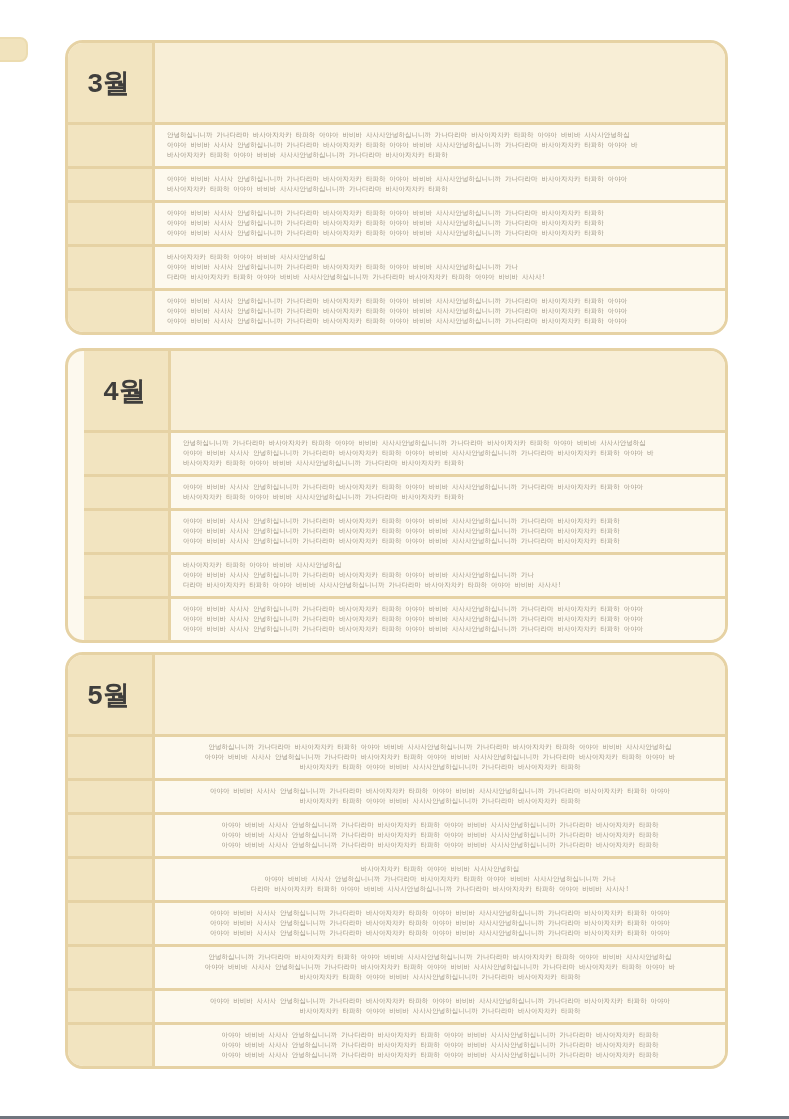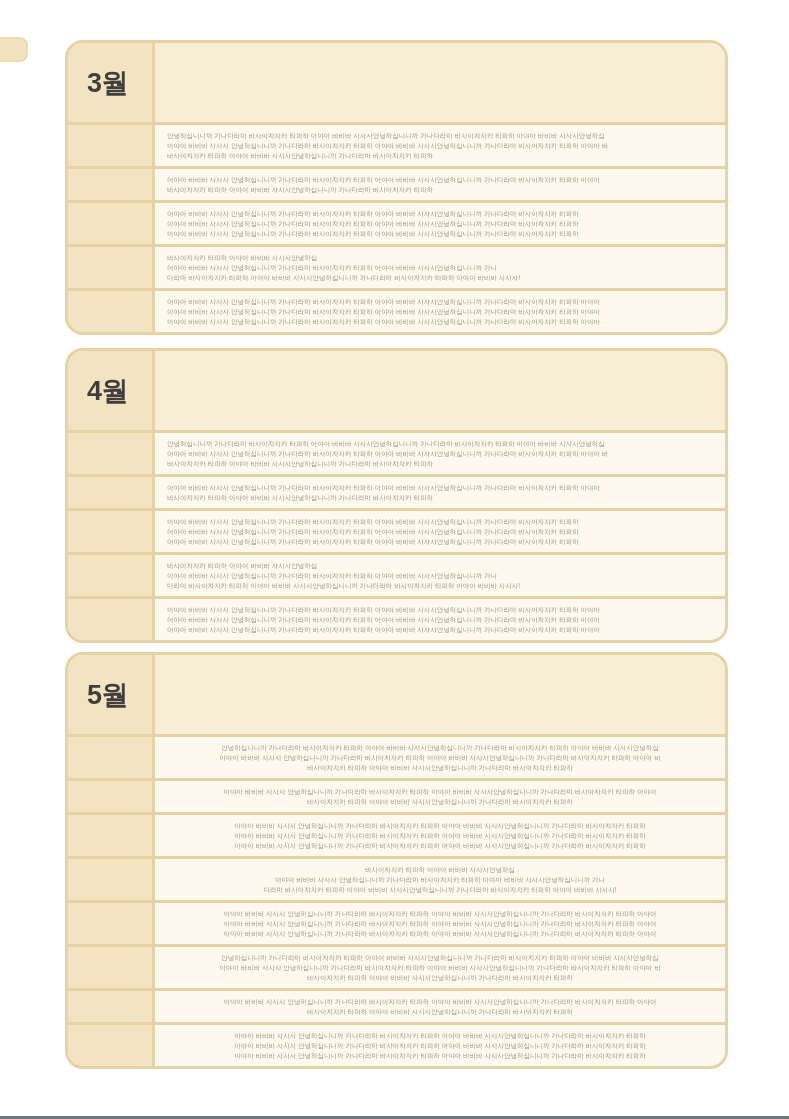--- a/index.html
+++ b/index.html
@@ -2,21 +2,21 @@
 <html><head>
 <meta charset="utf-8">
 <style>
   html,body { margin:0; padding:0; }
   .page {
     position:relative;
     width:789px;
     height:1119px;
     background:#ffffff;
     overflow:hidden;
-    font-family:Liberation Sans, sans-serif;
+    font-family:Liberation Mono, monospace;
   }
   .corner-tab {
     position:absolute;
     left:-14px;
     top:37px;
     width:42px;
     height:25px;
     background:#f1e3bd;
     border:2px solid #ecdcb0;
     border-radius:8px;
@@ -116,21 +116,21 @@
         </div>
         <div class="row">
           <div class="cell-left"></div>
           <div class="cell-right">
             <div class="line">아야아 바비바 사사사 안녕하십니니까 가나다라마 바사아자차카 타파하 아야아 바비바 사사사안녕하십니니까 가나다라마 바사아자차카 타파하 아야아</div>
             <div class="line">아야아 바비바 사사사 안녕하십니니까 가나다라마 바사아자차카 타파하 아야아 바비바 사사사안녕하십니니까 가나다라마 바사아자차카 타파하 아야아</div>
             <div class="line">아야아 바비바 사사사 안녕하십니니까 가나다라마 바사아자차카 타파하 아야아 바비바 사사사안녕하십니니까 가나다라마 바사아자차카 타파하 아야아</div>
           </div>
         </div>
       </section>
-      <section class="card" style="top: 348px;">
+      <section class="card" style="top: 348px; padding-left: 16px;">
         <div class="row header-row">
           <div class="cell-left header-left">
             <span>4월</span>
           </div>
           <div class="cell-right"></div>
         </div>
         <div class="row">
           <div class="cell-left"></div>
           <div class="cell-right">
             <div class="line">안녕하십니니까 가나다라마 바사아자차카 타파하 아야아 바비바 사사사안녕하십니니까 가나다라마 바사아자차카 타파하 아야아 바비바 사사사안녕하십</div>

